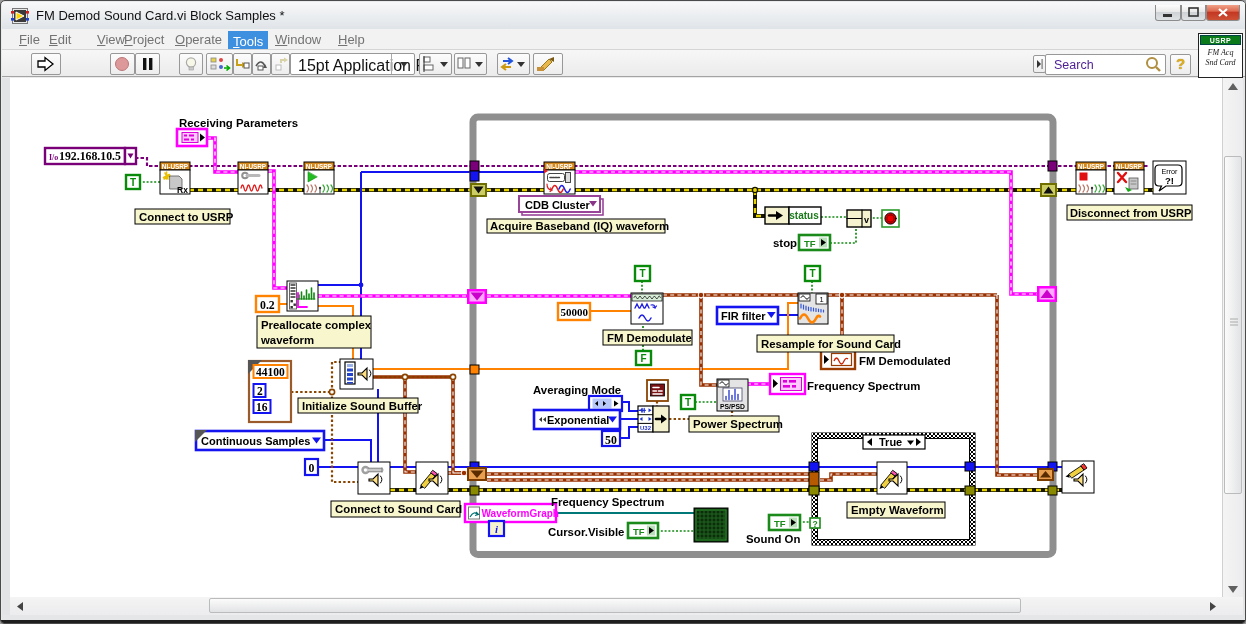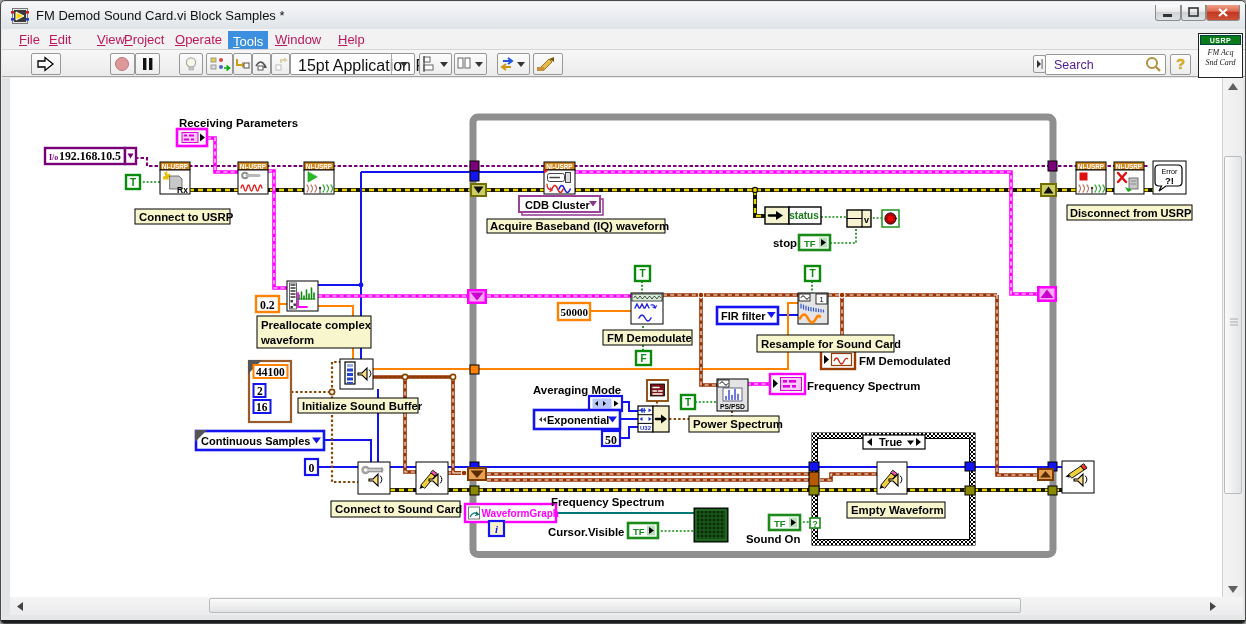--- a/index.html
+++ b/index.html
@@ -4,21 +4,21 @@
 html,body{margin:0;padding:0;width:1246px;height:624px;overflow:hidden;background:#9c9c9c;}
 *{box-sizing:border-box;}
 body{font-family:"Liberation Sans",sans-serif;}
 .abs{position:absolute;}
 #win{position:absolute;left:0;top:0;width:1246px;height:624px;background:#e8eaec;border:1px solid #4a4a4a;border-radius:5px 5px 4px 4px;overflow:hidden;}
 #title{position:absolute;left:1px;top:1px;width:1244px;height:27px;background:linear-gradient(#f7f8f9,#e9ecef 60%,#dfe4e8);}
 #title .txt{position:absolute;left:34px;top:6px;font-size:13px;color:#111;}
 .capbtn{position:absolute;top:3px;height:16px;border:1px solid #8c8c8c;border-top:none;border-radius:0 0 3px 3px;background:linear-gradient(#fdfdfd,#e8e8e8 45%,#cfd2d6 50%,#dfe2e5);}
 #men./{}
 #menubar{position:absolute;left:1px;top:28px;width:1244px;height:21px;background:#f2f2f2;border-bottom:1px solid #d5d5d5;}
-.mi{position:absolute;top:2px;font-size:13px;color:#be185d;height:18px;line-height:17px;}
+.mi{position:absolute;top:2px;font-size:13px;color:#737373;height:18px;line-height:17px;}
 .mi u{text-decoration:underline;}
 #toolbar{position:absolute;left:1px;top:49px;width:1244px;height:27px;background:linear-gradient(#f7f7f7,#ebebeb);border-bottom:1px solid #a3a3a3;}
 .tbtn{position:absolute;top:3px;height:22px;background:linear-gradient(#fcfcfc,#ededed);border:1px solid #989898;border-radius:2px;white-space:nowrap;}
 #canvas{position:absolute;left:9px;top:77px;width:1212px;height:519px;background:#fff;}
 #vscroll{position:absolute;left:1221px;top:77px;width:21px;height:519px;background:linear-gradient(90deg,#f4f4f4,#ececee);border-left:1px solid #d0d0d0;}
 #vthumb{position:absolute;left:1px;top:78px;width:18px;height:338px;background:linear-gradient(90deg,#fbfbfb,#e2e3e5);border:1px solid #b9bbbd;border-radius:2px;}
 #hscroll{position:absolute;left:9px;top:596px;width:1233px;height:18px;background:linear-gradient(#f4f4f4,#ececee);}
 #hthumb{position:absolute;left:199px;top:1px;width:812px;height:15px;background:linear-gradient(#fbfbfb,#e2e3e5);border:1px solid #b9bbbd;border-radius:2px;}
 #botframe{position:absolute;left:1px;top:614px;width:1244px;height:5px;background:#e4e6e8;}
 #botdark{position:absolute;left:0px;top:619px;width:1246px;height:3px;background:#1e1e1e;}

